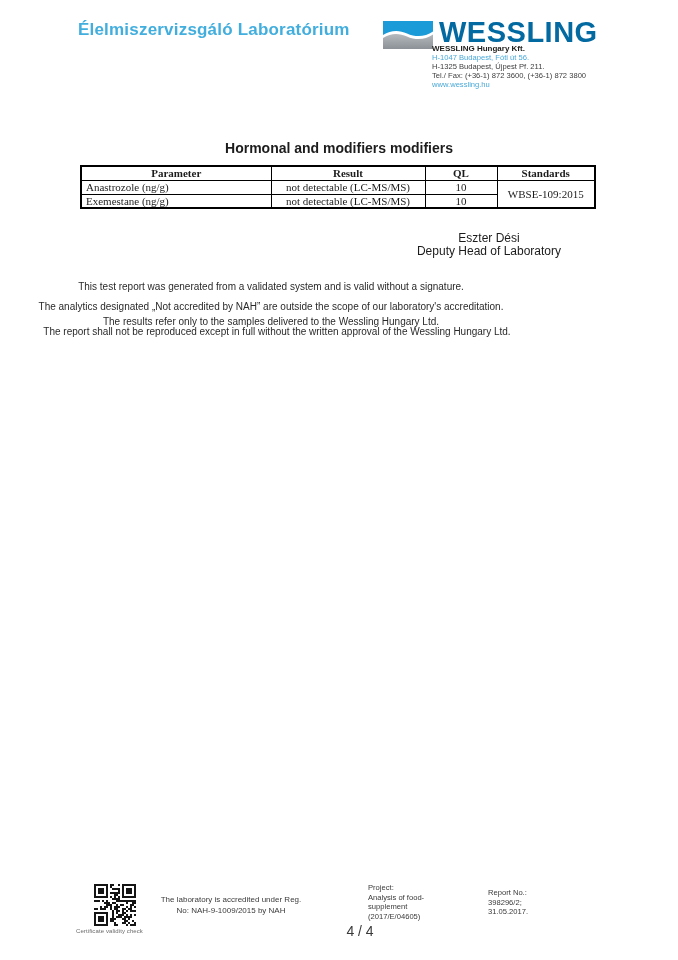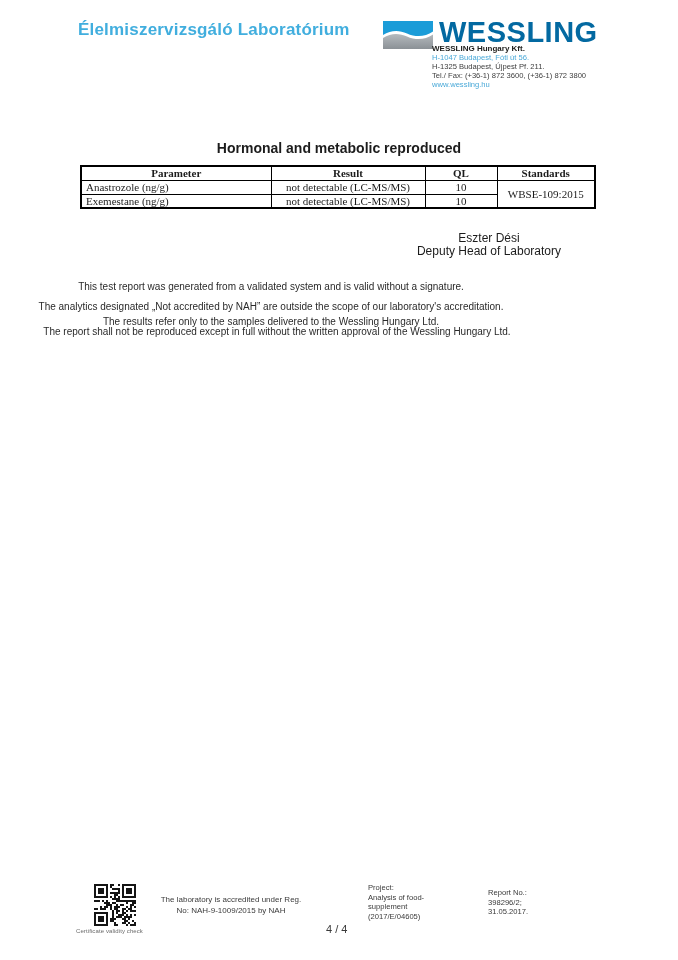--- a/index.html
+++ b/index.html
@@ -49,21 +49,21 @@
   .note-1 { top:301px; }
   .note-2 { top:317px; line-height:10.5px; }
   .note-3 { top:327px; line-height:10.5px;padding-left:12px; }
   
   .qr-box { position:absolute; left:94px; top:884px; width:42px; height:42px; }
   .qr-caption { position:absolute; left:76px; top:928px; width:80px; font-size:6px; color:#6a6a6a; letter-spacing:.1px; }
   .accred {
     position:absolute; left:145px; top:895px; width:172px; text-align:center;
     font-size:8px; line-height:10.5px; color:#3a3a3a;
   }
-  .page-num { position:absolute; left:326px; top:923px; width:50px; font-size:11px; color:#3a3a3a; }
+  .page-num { position:absolute; left:335px; top:923px; width:50px; font-size:14px; color:#3a3a3a;text-align:center; }
   .project-block { position:absolute; left:368px; top:883px; font-size:7.6px; line-height:9.6px; color:#3a3a3a; }
   .reportno-block { position:absolute; left:488px; top:888px; font-size:7.6px; line-height:9.6px; color:#3a3a3a; }
 </style>
 </head>
 <body>
 
 <div class="page">
 
   <div class="lab-title">Élelmiszervizsgáló Laboratórium</div>
 
@@ -82,21 +82,21 @@
   </div>
 
   <div class="addr-block">
     <div class="addr-company">WESSLING Hungary Kft.</div>
     <div class="addr-blue">H-1047 Budapest, Fóti út 56.</div>
     <div>H-1325 Budapest, Újpest Pf. 211.</div>
     <div>Tel./ Fax: (+36-1) 872 3600, (+36-1) 872 3800</div>
     <div class="addr-blue">www.wessling.hu</div>
   </div>
 
-  <div class="report-title">Hormonal and metabolic reproduced</div>
+  <div class="report-title">Hormonal and modifiers modifiers</div>
 
   <table class="results">
     <colgroup>
       <col style="width:190px">
         <col style="width:154px">
         <col style="width:72px">
         <col style="width:98px">
     </colgroup>
     <tbody>
         <tr>

